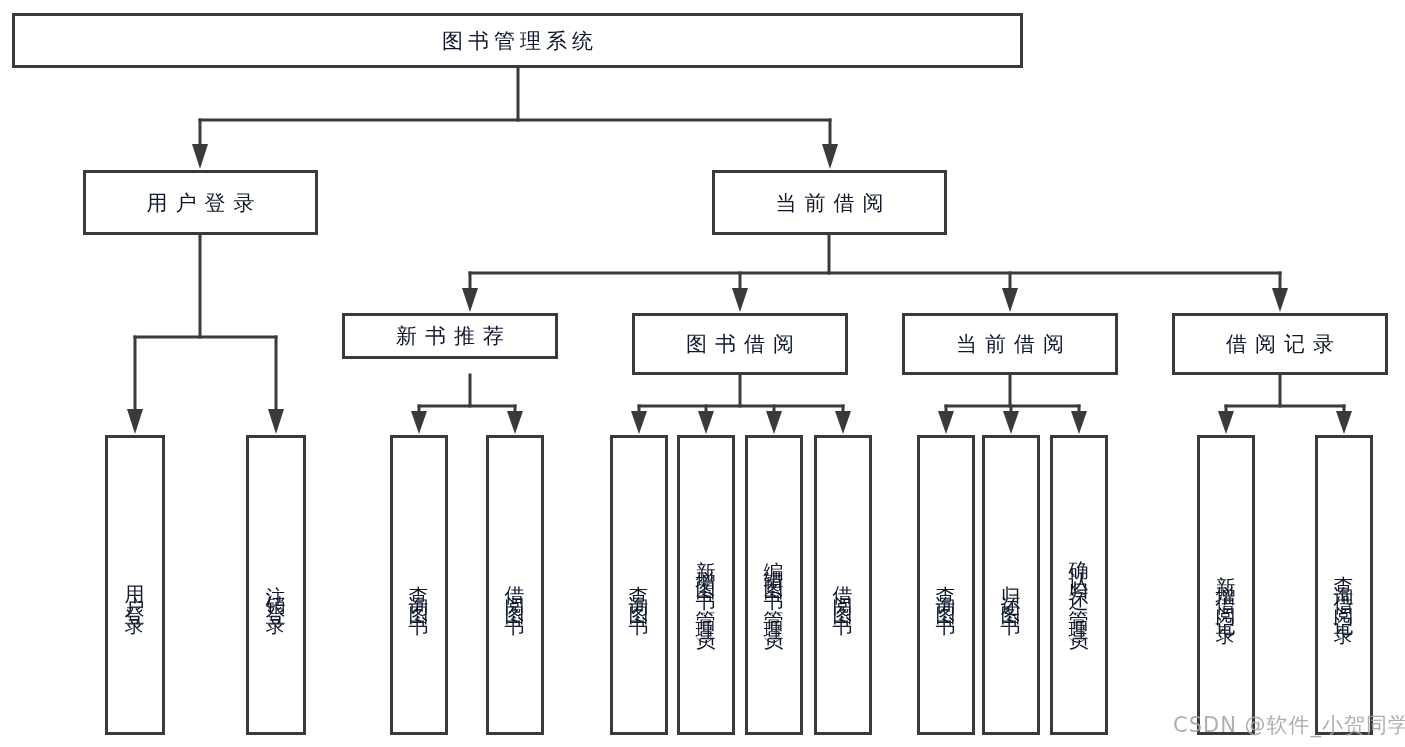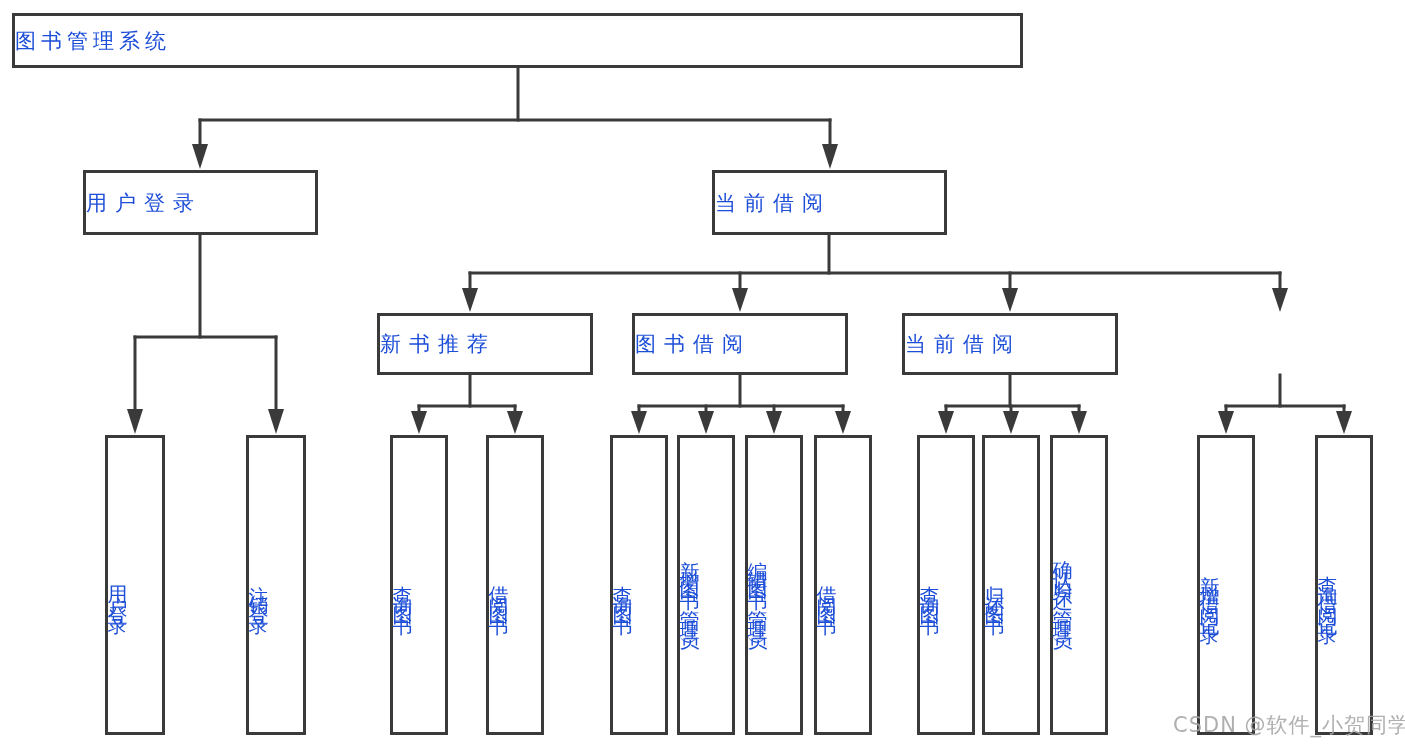--- a/index.html
+++ b/index.html
@@ -1,22 +1,22 @@
 <!DOCTYPE html>
 <html><head>
 <meta charset="utf-8">
 <style>
   html,body{margin:0;padding:0;background:#ffffff;}
   body{width:1405px;height:747px;overflow:hidden;
        font-family:"DejaVu Sans","Liberation Sans",sans-serif;}
   .canvas{position:relative;width:1405px;height:747px;background:#ffffff;}
   .wires{position:absolute;left:0;top:0;z-index:1;}
   .box{position:absolute;box-sizing:border-box;background:#ffffff;
-       border:3px solid #3a3a3a;display:flex;align-items:center;justify-content:flex-start;
-       color:#1d4ed8;z-index:2;}
+       border:3px solid #3a3a3a;display:flex;align-items:center;justify-content:center;
+       color:#0f172a;z-index:2;}
   .box.root span{font-size:21px;letter-spacing:5px;margin-right:-5px;white-space:nowrap;}
   .box.h span{font-size:21px;letter-spacing:8px;margin-right:-8px;white-space:nowrap;}
   .box.leaf span{writing-mode:vertical-rl;text-orientation:mixed;
        font-size:20px;letter-spacing:10px;margin-bottom:-10px;line-height:1;}
   .watermark{position:absolute;left:1173px;top:711px;z-index:3;
        font-size:21px;letter-spacing:1px;color:rgba(164,164,164,0.88);white-space:nowrap;}
 </style>
 </head>
 <body>
 
@@ -102,28 +102,31 @@
     <span>图书管理系统</span>
   </div>
 
   <div class="box h" style="left:83px;top:170px;width:235px;height:65px">
     <span>用户登录</span>
   </div>
   <div class="box h" style="left:712px;top:170px;width:235px;height:65px">
     <span>当前借阅</span>
   </div>
 
-  <div class="box h" style="left:377px;top:313px;width:216px;height:62px">
+  <div class="box h" style="left:342px;top:313px;width:216px;height:46px">
     <span>新书推荐</span>
   </div>
   <div class="box h" style="left:632px;top:313px;width:216px;height:62px">
     <span>图书借阅</span>
   </div>
   <div class="box h" style="left:902px;top:313px;width:216px;height:62px">
     <span>当前借阅</span>
+  </div>
+  <div class="box h" style="left:1172px;top:313px;width:216px;height:62px">
+    <span>借阅记录</span>
   </div>
 
   <div class="box leaf" style="left:105px;top:435px;width:60px;height:300px">
     <span>用户登录</span>
   </div>
   <div class="box leaf" style="left:246px;top:435px;width:60px;height:300px">
     <span>注销登录</span>
   </div>
 
   <div class="box leaf" style="left:390px;top:435px;width:58px;height:300px">

